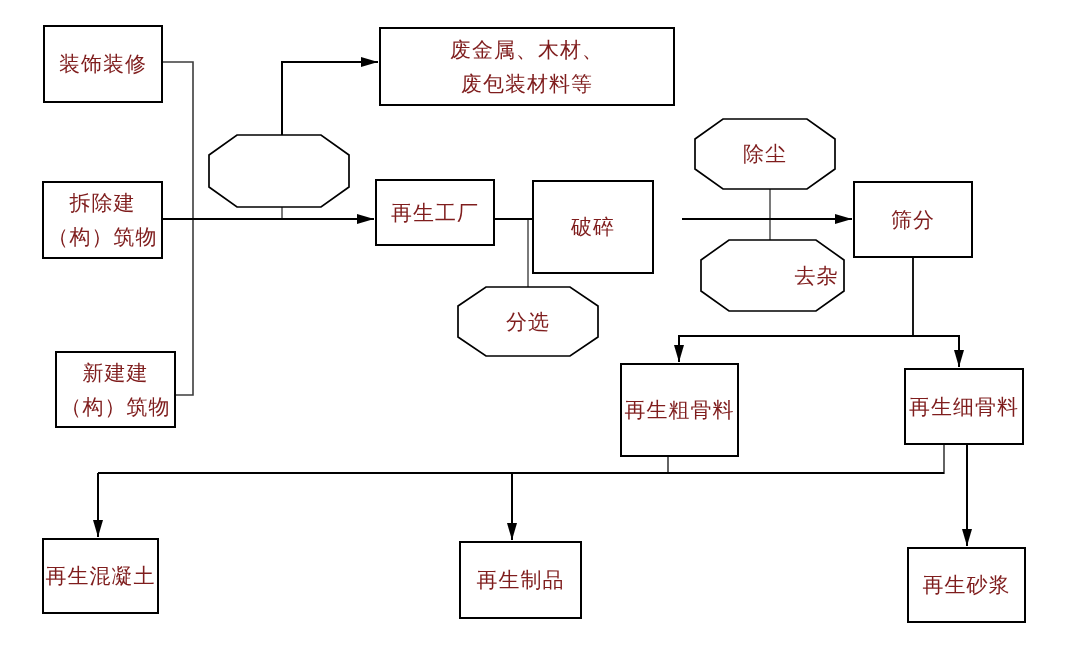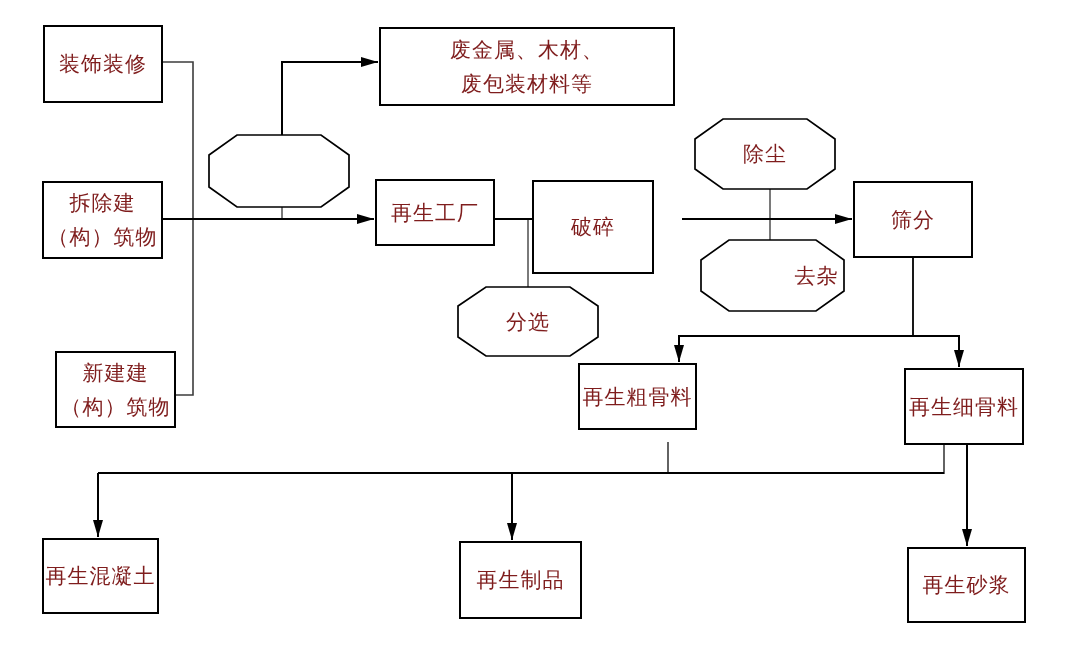--- a/index.html
+++ b/index.html
@@ -115,21 +115,21 @@
   </div>
 
   <div class="box" style="left:532px; top:180px; width:122px; height:94px;">
     <span>破碎</span>
   </div>
 
   <div class="box" style="left:853px; top:181px; width:120px; height:77px;">
     <span>筛分</span>
   </div>
 
-  <div class="box" style="left:578px; top:363px; width:119px; height:67px;">
+  <div class="box" style="left:620px; top:363px; width:119px; height:94px;">
     <span>再生粗骨料</span>
   </div>
 
   <div class="box" style="left:904px; top:368px; width:120px; height:77px;">
     <span>再生细骨料</span>
   </div>
 
   <div class="box" style="left:42px; top:538px; width:117px; height:76px;">
     <span>再生混凝土</span>
   </div>

